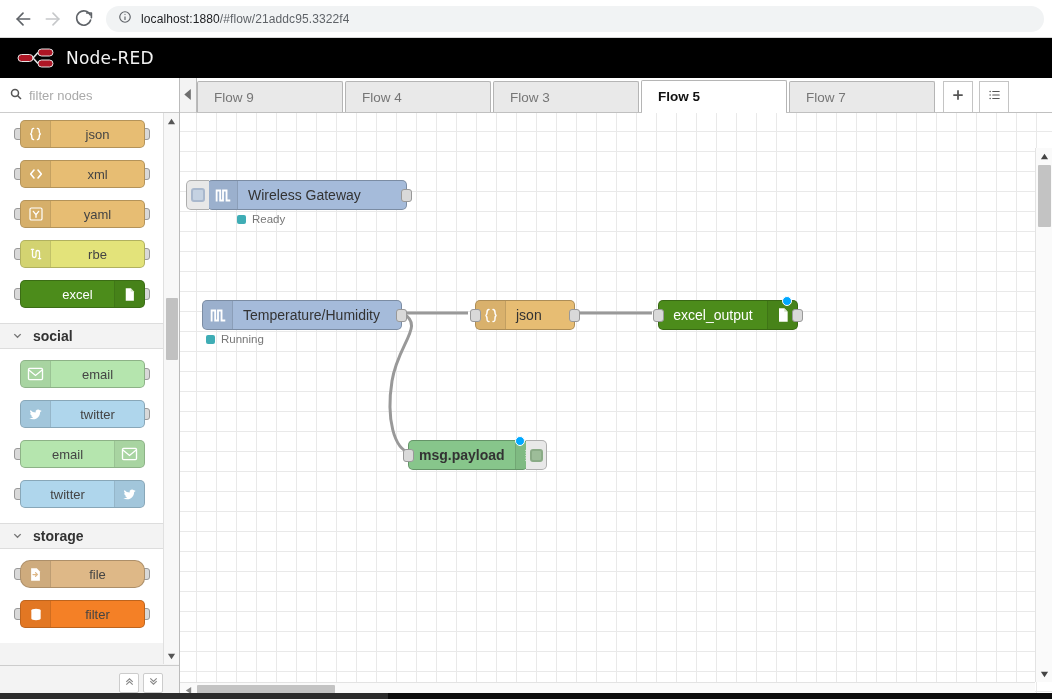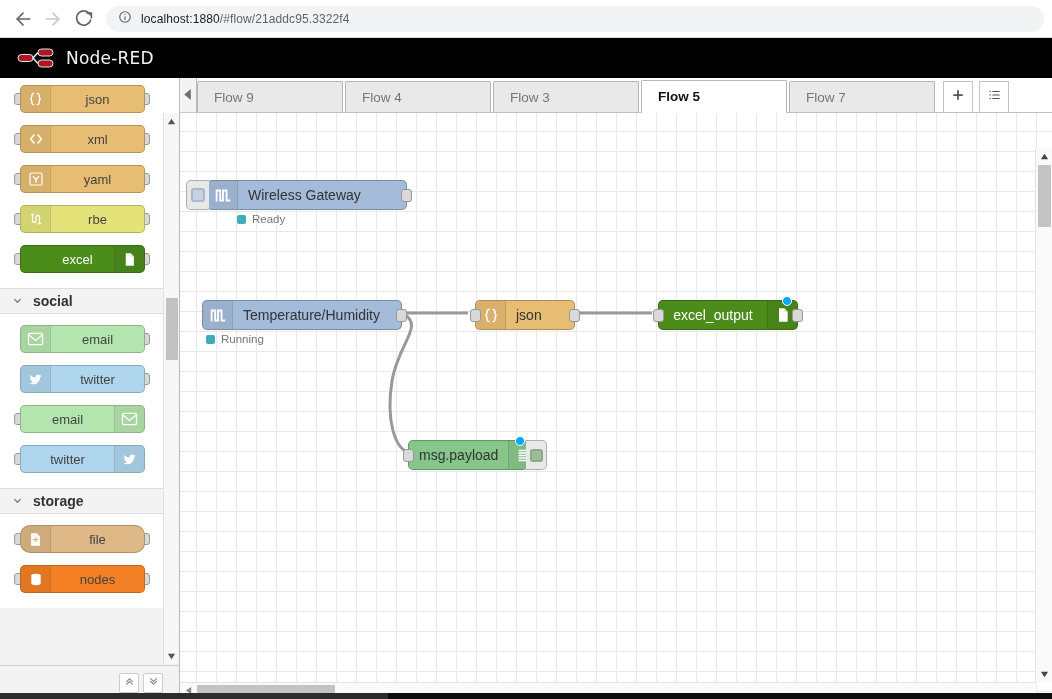--- a/index.html
+++ b/index.html
@@ -324,20 +324,29 @@
       <path d="M17 11 L22 5.5 M17 11 L22 16.5" stroke="#e5e5e5" stroke-width="1.6" fill="none"></path>
     </svg>
   </span>
   <span id="nr-title">Node-RED</span>
 </div>
 
 <div id="main">
 
   <div id="palette">
 
+    <div id="palette-search">
+      <span class="s-ic">
+        <svg width="12" height="12" viewBox="0 0 24 24" fill="none" stroke="currentColor" stroke-width="3">
+            <circle cx="10" cy="10" r="7"></circle>
+            <line x1="15" y1="15" x2="22" y2="22"></line>
+          </svg>
+      </span>
+      <input type="text" placeholder="filter nodes" style="">
+    </div>
 
     <div id="palette-body">
 
       <div class="pal-group-body" style="padding-top:2px;">
         <div class="pal-node-row">
           <div class="port in"></div>
           <div class="port out"></div>
           <div class="pal-node" style="background:#E7BD73;">
             <div class="icbox left">
               <svg width="15" height="16" viewBox="0 0 24 24" fill="none" stroke="#fff" stroke-width="2.2" stroke-linecap="round">
@@ -485,21 +494,21 @@
         <div class="pal-node-row">
           <div class="port in"></div>
           <div class="port out"></div>
           <div class="pal-node" style="background:#F48026;">
             <div class="icbox left">
               <svg width="14" height="17" viewBox="0 0 24 24">
                   <ellipse cx="12" cy="5" rx="8" ry="3" fill="#fff"></ellipse>
                   <path d="M4 5v14c0 1.7 3.6 3 8 3s8-1.3 8-3V5" fill="#fff"></path>
                 </svg>
             </div>
-            <span class="lbl">nodes</span>
+            <span class="lbl">filter</span>
           </div>
         </div>
       </div>
     </div>
 
     <div id="pal-scroll">
       <div class="arr">
         <svg width="9" height="9" viewBox="0 0 10 10">
             <polygon points="5,2 9,8 1,8" fill="#555"></polygon>
           </svg>
@@ -648,21 +657,21 @@
                 </svg>
             </div>
           </div>
           <div class="fport" style="left:-6px;"></div>
           <div class="fport" style="right:-6px;"></div>
           <div class="changed-dot" style="right:5px;"></div>
         </div>
 
         <div class="fnode" style="left:228px; top:327px; width:120px; background:#87C68B;">
           <div class="body">
-            <span class="n-lbl" style="text-align:center;">msg.payload</span>
+            <span class="n-lbl" style="text-align:center;font-weight:bold;">msg.payload</span>
             <div class="n-ic right">
               <svg width="15" height="17" viewBox="0 0 24 24" stroke="#fff" stroke-width="2.3" stroke-linecap="round">
                   <line x1="5" y1="4" x2="19" y2="4"></line>
                   <line x1="5" y1="8" x2="19" y2="8"></line>
                   <line x1="5" y1="12" x2="19" y2="12"></line>
                   <line x1="5" y1="16" x2="19" y2="16"></line>
                   <line x1="5" y1="20" x2="19" y2="20"></line>
                 </svg>
             </div>
           </div>

